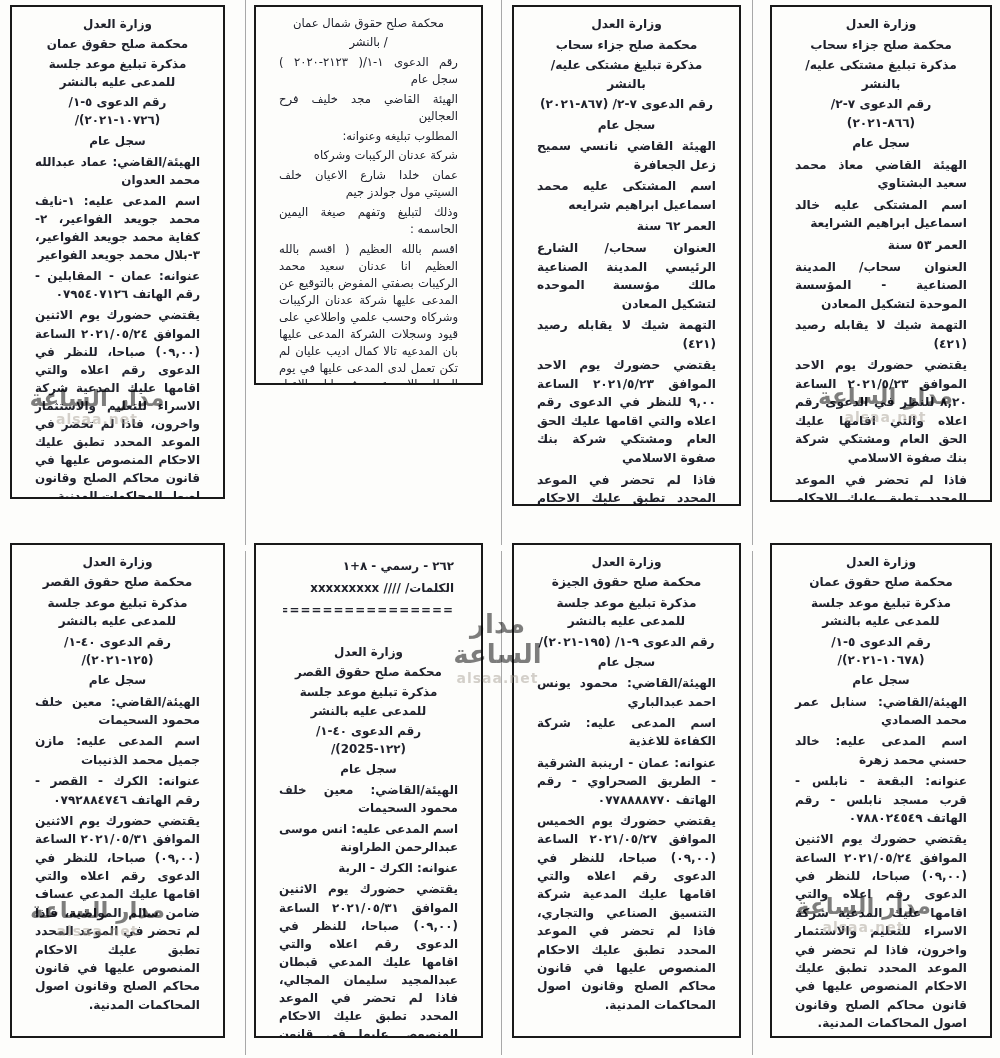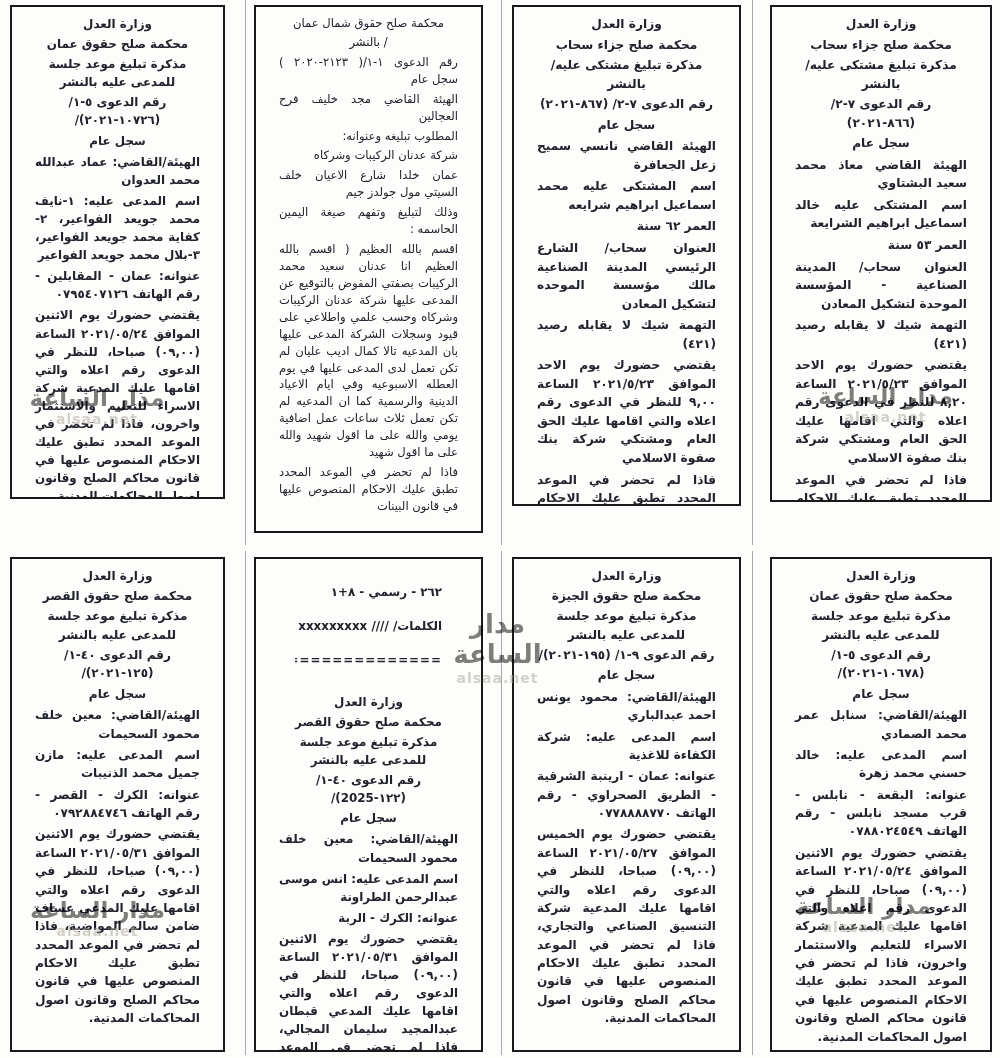--- a/index.html
+++ b/index.html
@@ -27,29 +27,29 @@
     box-sizing:border-box;
     padding:8px 23px;
     font-size:12.2px;
     font-weight:bold;
     line-height:1.52;
     overflow:hidden;
     background:transparent;
   }
   .n1{height:497px;}
   .n2{height:501px;}
-  .n3{height:528px;font-size:11.6px;font-weight:normal;line-height:1.46;}
+  .n3{height:380px;font-size:11.6px;font-weight:normal;line-height:1.46;}
   .n4{height:494px;font-size:11.9px;}
   .n5,.n6,.n7,.n8{height:495px;font-size:12.1px;}
   .n7{font-size:11.9px;}
   .hdr .line{text-align:center;margin:0 0 2px 0;}
   .bod{margin-top:3px;}
   .bod .line{text-align:justify;margin:0 0 3px 0;}
   .pre{margin-bottom:24px;}
-  .pre .line{text-align:right;margin:16px;}
+  .pre .line{text-align:right;margin:4px;}
   .pre .line:last-child{letter-spacing:1px;overflow:hidden;white-space:nowrap;}
   
   .vr{position:absolute;width:1px;background:#a8a8a8;}
   .vr-a1{left:245px;top:0;height:545px;}
   .vr-a2{left:501px;top:0;height:545px;}
   .vr-a3{left:752px;top:0;height:545px;}
   .vr-b1{left:245px;top:551px;height:504px;}
   .vr-b2{left:501px;top:551px;height:504px;}
   .vr-b3{left:752px;top:551px;height:504px;}
   

